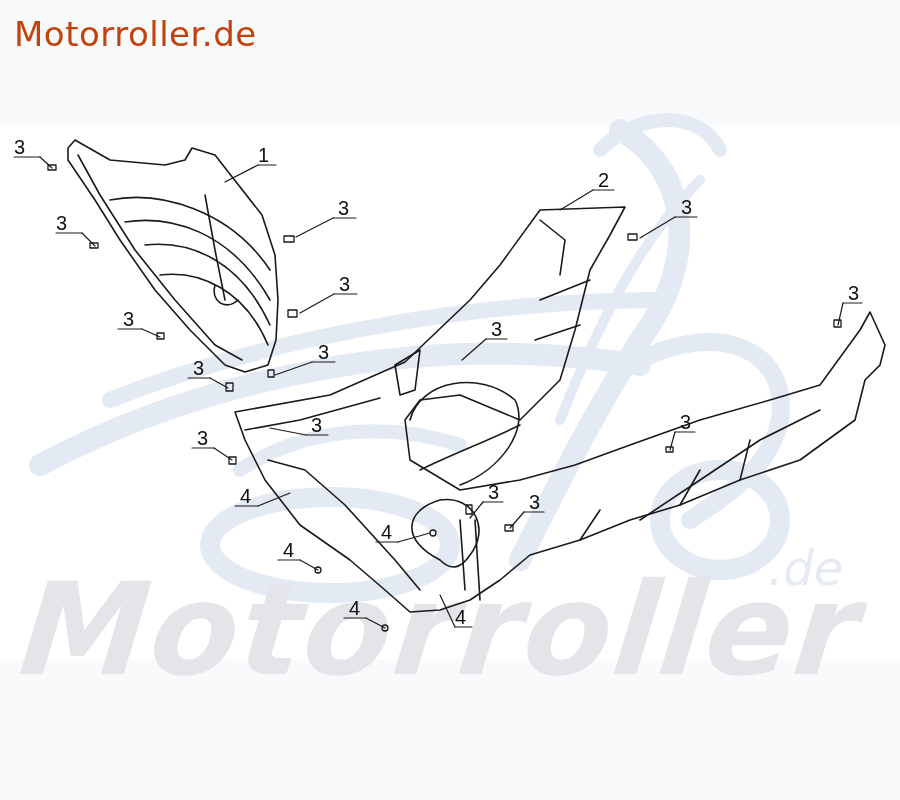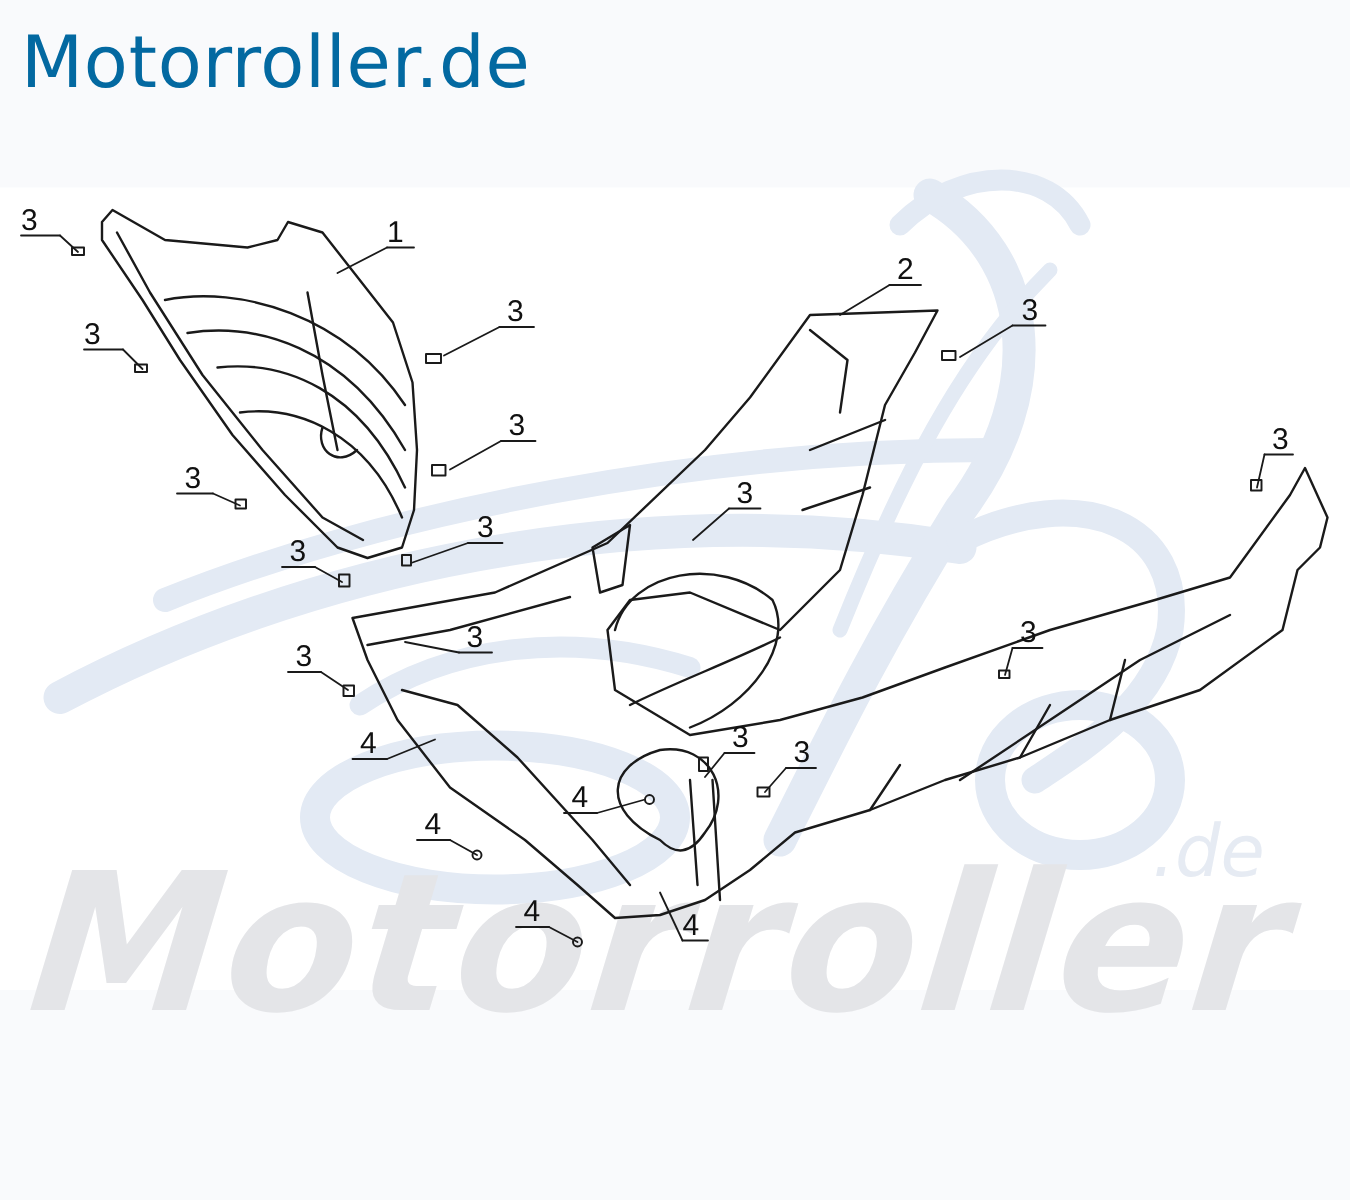--- a/index.html
+++ b/index.html
@@ -1,18 +1,18 @@
 <!DOCTYPE html>
 <html><head>
 <meta charset="utf-8">
 <style>
   html,body{margin:0;padding:0;}
   body{width:900px;height:800px;position:relative;overflow:hidden;background:#f9fafc;font-family:"Liberation Sans",sans-serif;}
   .header{position:absolute;left:0;top:0;width:900px;height:125px;background:#f9fafc;}
-  .header-title{position:absolute;left:14px;top:14px;font-family:"DejaVu Sans",sans-serif;font-size:48px;color:#0369a1;letter-spacing:0.5px;white-space:nowrap;}
+  .header-title{position:absolute;left:14px;top:14px;font-family:"DejaVu Sans",sans-serif;font-size:34px;color:#c2410c;letter-spacing:0.5px;white-space:nowrap;}
   .canvas{position:absolute;left:0;top:125px;width:900px;height:535px;background:#ffffff;}
   .footer{position:absolute;left:0;top:660px;width:900px;height:140px;background:#f9fafc;}
   svg.art{position:absolute;left:0;top:0;width:900px;height:800px;}
   .wm-text{position:absolute;left:22px;top:555px;font-family:"DejaVu Sans",sans-serif;font-weight:bold;font-style:italic;font-size:128px;color:#e4e5e8;letter-spacing:2px;white-space:nowrap;transform:skewX(-6deg);}
   .wm-de{position:absolute;left:768px;top:540px;font-family:"DejaVu Sans",sans-serif;font-style:italic;font-size:48px;color:#e6ebf3;white-space:nowrap;}
   .callout{position:absolute;font-family:"Liberation Sans",sans-serif;font-size:20px;color:#111;line-height:20px;}
 </style>
 </head>
 <body>
 

